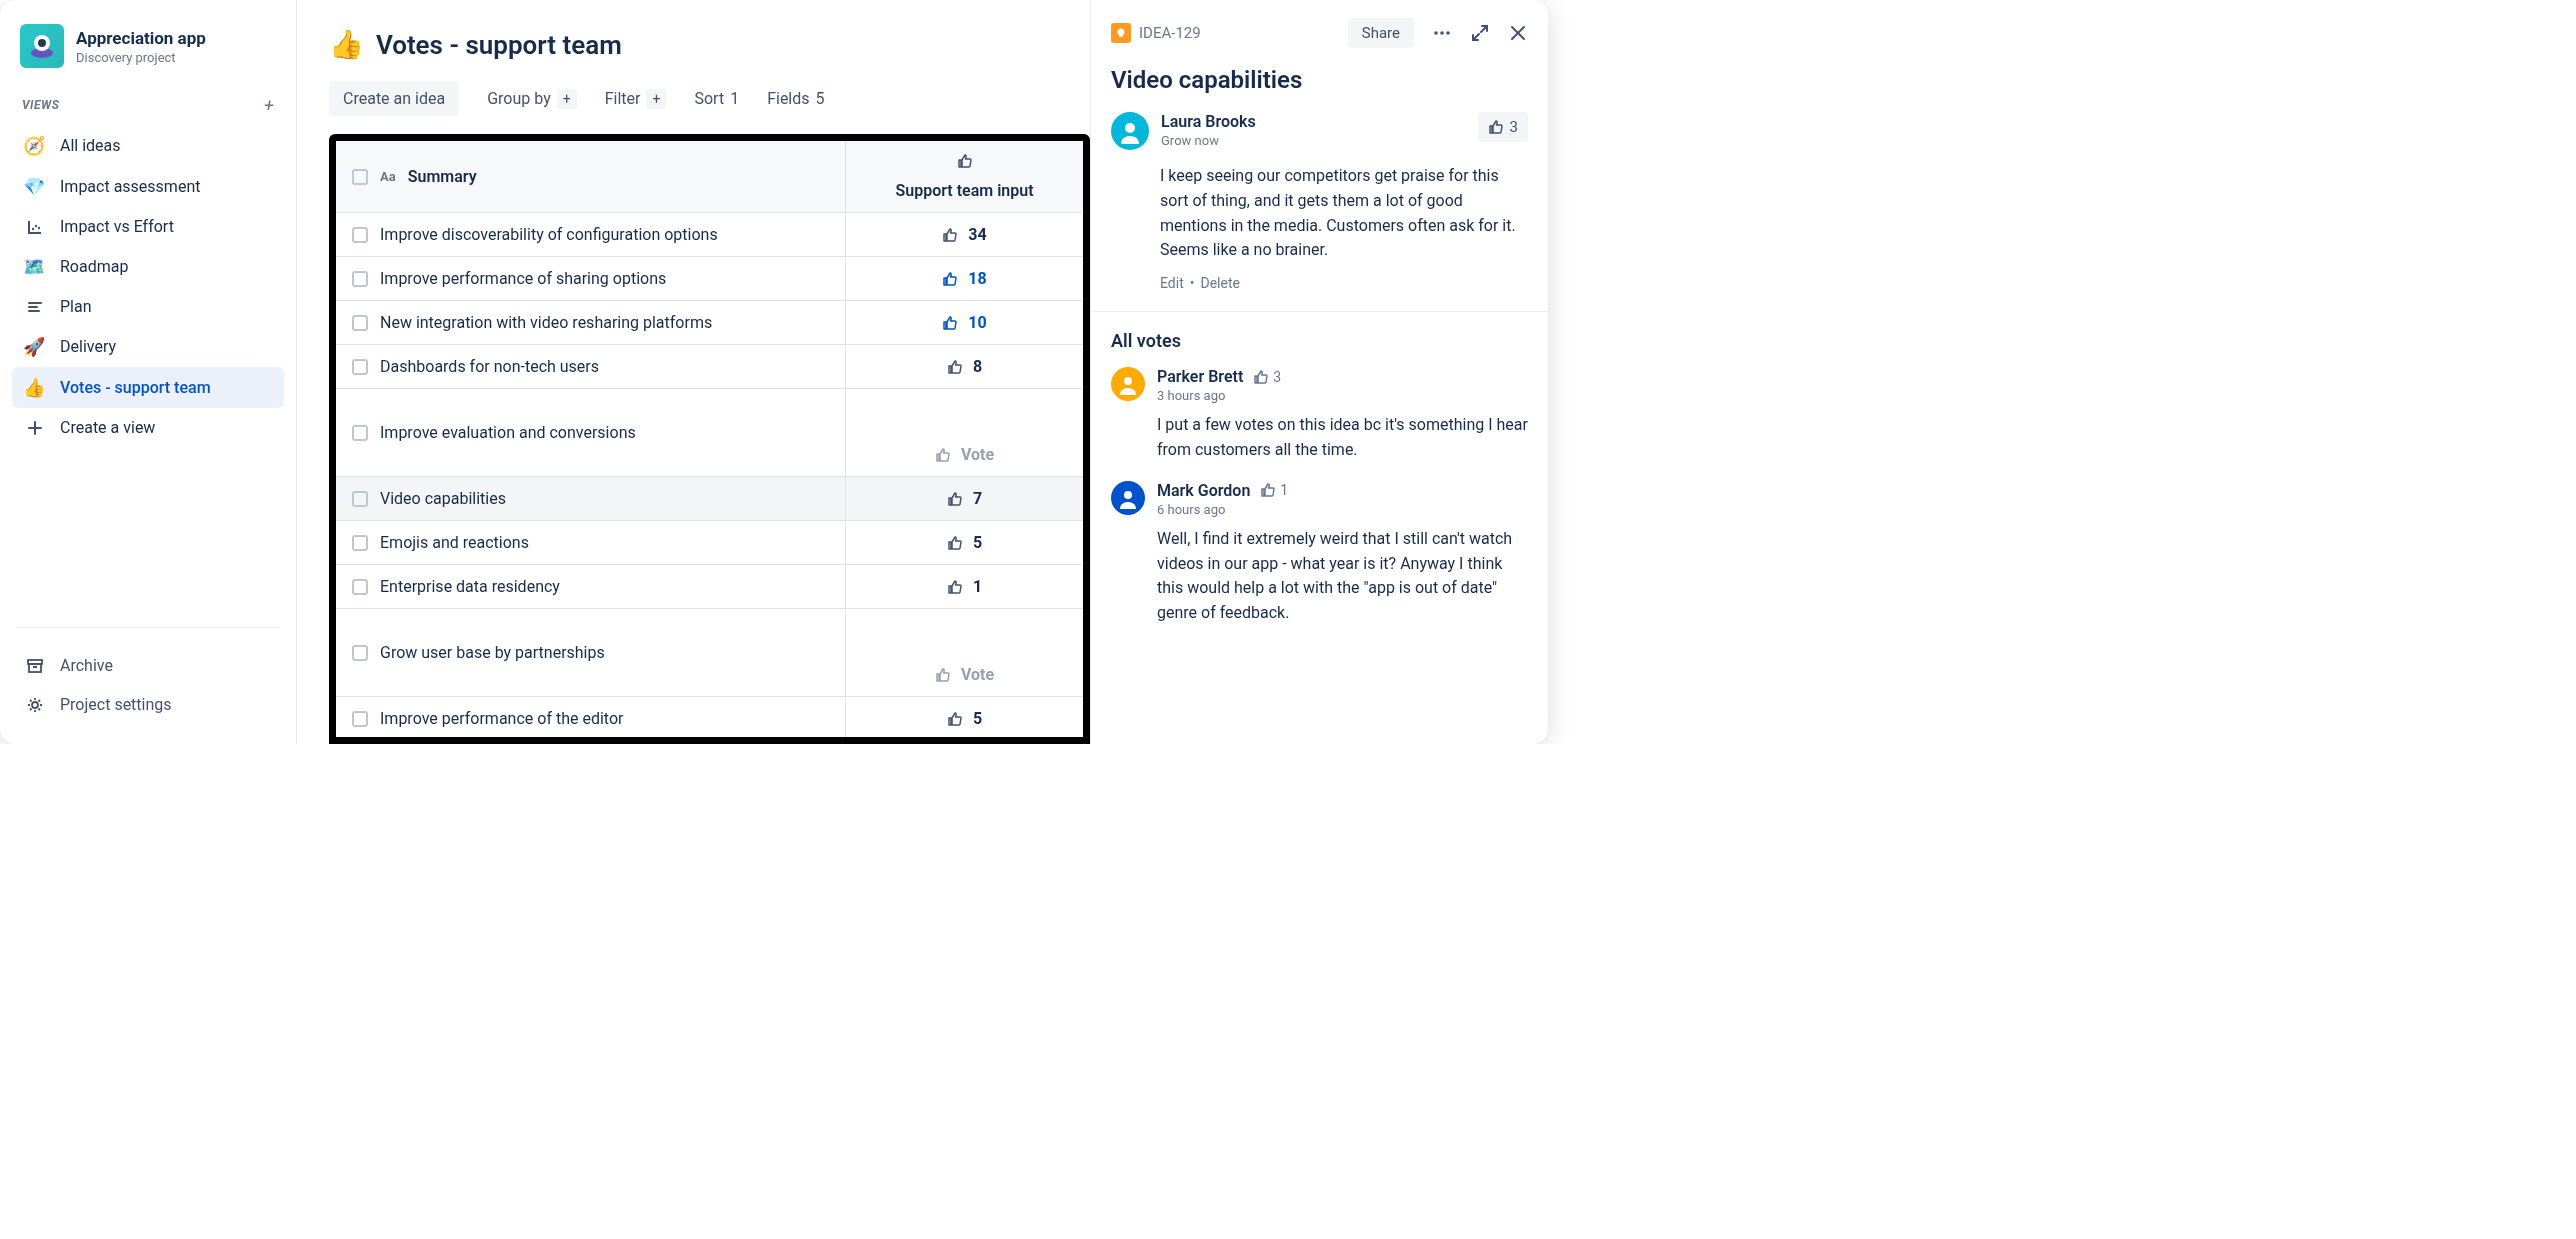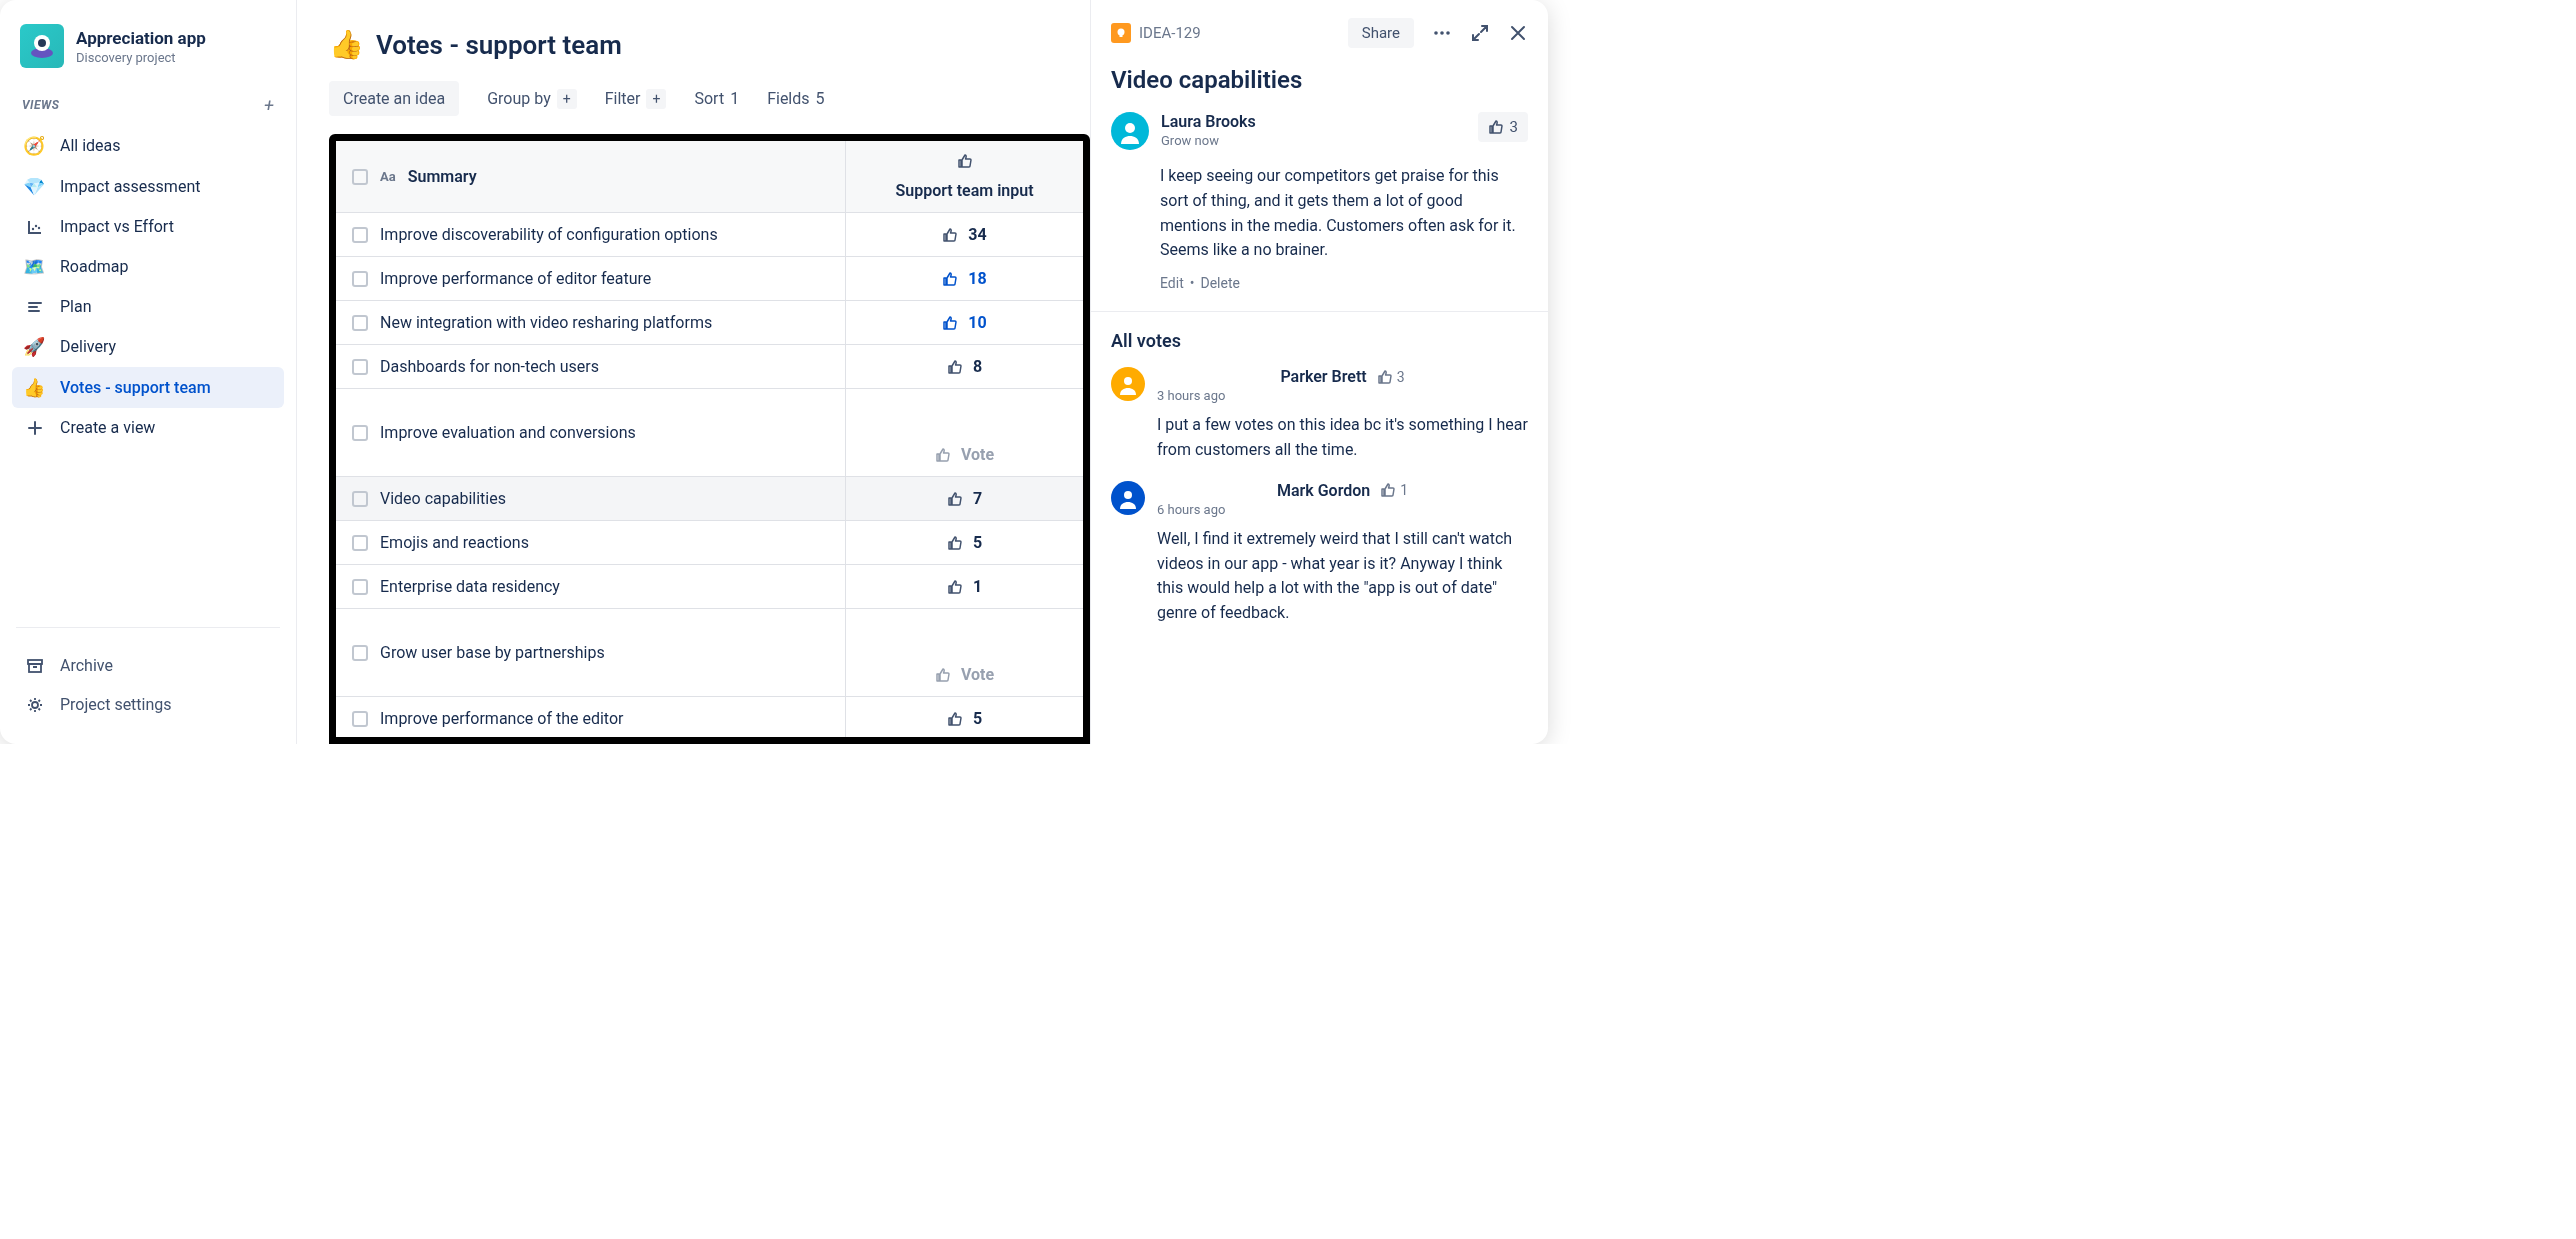--- a/index.html
+++ b/index.html
@@ -94,21 +94,21 @@
 .vote-chip { margin-left:auto; background:#F4F5F7; border-radius:4px; padding:6px 10px; display:flex;align-items:center;gap:6px; font-size:15px; color:#42526E;}
 .insight-body { padding:14px 0 0 49px; font-size:16px; line-height:1.55; color:#172B4D;}
 .insight-actions { padding:12px 0 0 49px; font-size:14px; color:#6B778C;}
 .insight-actions span { cursor:pointer;}
 .dot-sep { padding:0 6px;}
 
 .all-votes { padding:18px 20px 0 20px;}
 .all-votes-title { font-size:18px; font-weight:600; color:#172B4D; padding-bottom:16px;}
 .vote-entry { display:flex; gap:12px; padding-bottom:18px;}
 .vote-entry .avatar { width:34px;height:34px;}
-.ve-head { display:flex; align-items:center; gap:10px;justify-content:center;}
+.ve-head { display:flex; align-items:center; gap:10px;}
 .ve-name { font-weight:600; font-size:16px;}
 .ve-votes { display:flex;align-items:center; gap:4px; color:#6B778C; font-size:14px;}
 .ve-time { font-size:13px; color:#6B778C; margin-top:2px;}
 .ve-body { font-size:16px; line-height:1.55; color:#172B4D; padding-top:10px;}
 
 svg { display:block; }
 </style>
 </head>
 <body>
 
@@ -257,21 +257,21 @@
         <svg class="thumb-icon" viewBox="0 0 16 16">
                   <path d="M2 7h2v7H2zM5 14V7l3-5c1 0 1.5 1 1 2.5L8.5 6H13c1 0 1 1 1 1l-1 6c0 1-1 1-1 1H5z" fill="none" stroke="#42526E" stroke-width="1.5" stroke-linejoin="round"></path>
                 </svg>
                 <span>34</span>
       </span>
     </div>
           </div>
           <div class="trow">
     <div class="td">
       <span class="chk"></span>
-      <span>Improve performance of editor feature</span>
+      <span>Improve performance of sharing options</span>
     </div>
     <div class="td col2">
       <span class="vote-cell blue">
         <svg class="thumb-icon" viewBox="0 0 16 16">
                   <path d="M2 7h2v7H2zM5 14V7l3-5c1 0 1.5 1 1 2.5L8.5 6H13c1 0 1 1 1 1l-1 6c0 1-1 1-1 1H5z" fill="none" stroke="#0052CC" stroke-width="1.5" stroke-linejoin="round"></path>
                 </svg>
                 <span>18</span>
       </span>
     </div>
           </div>

